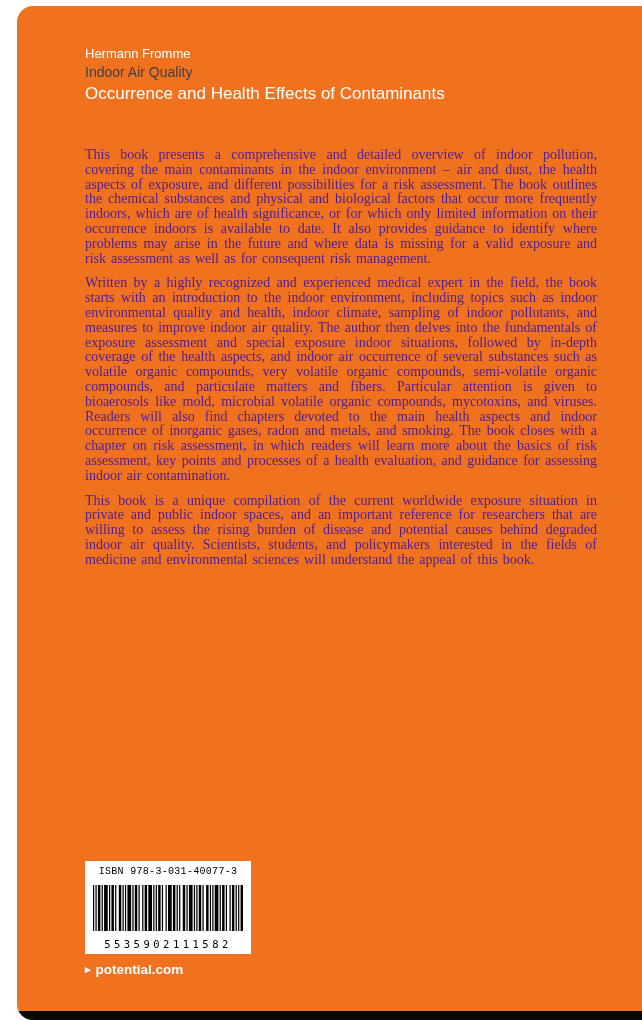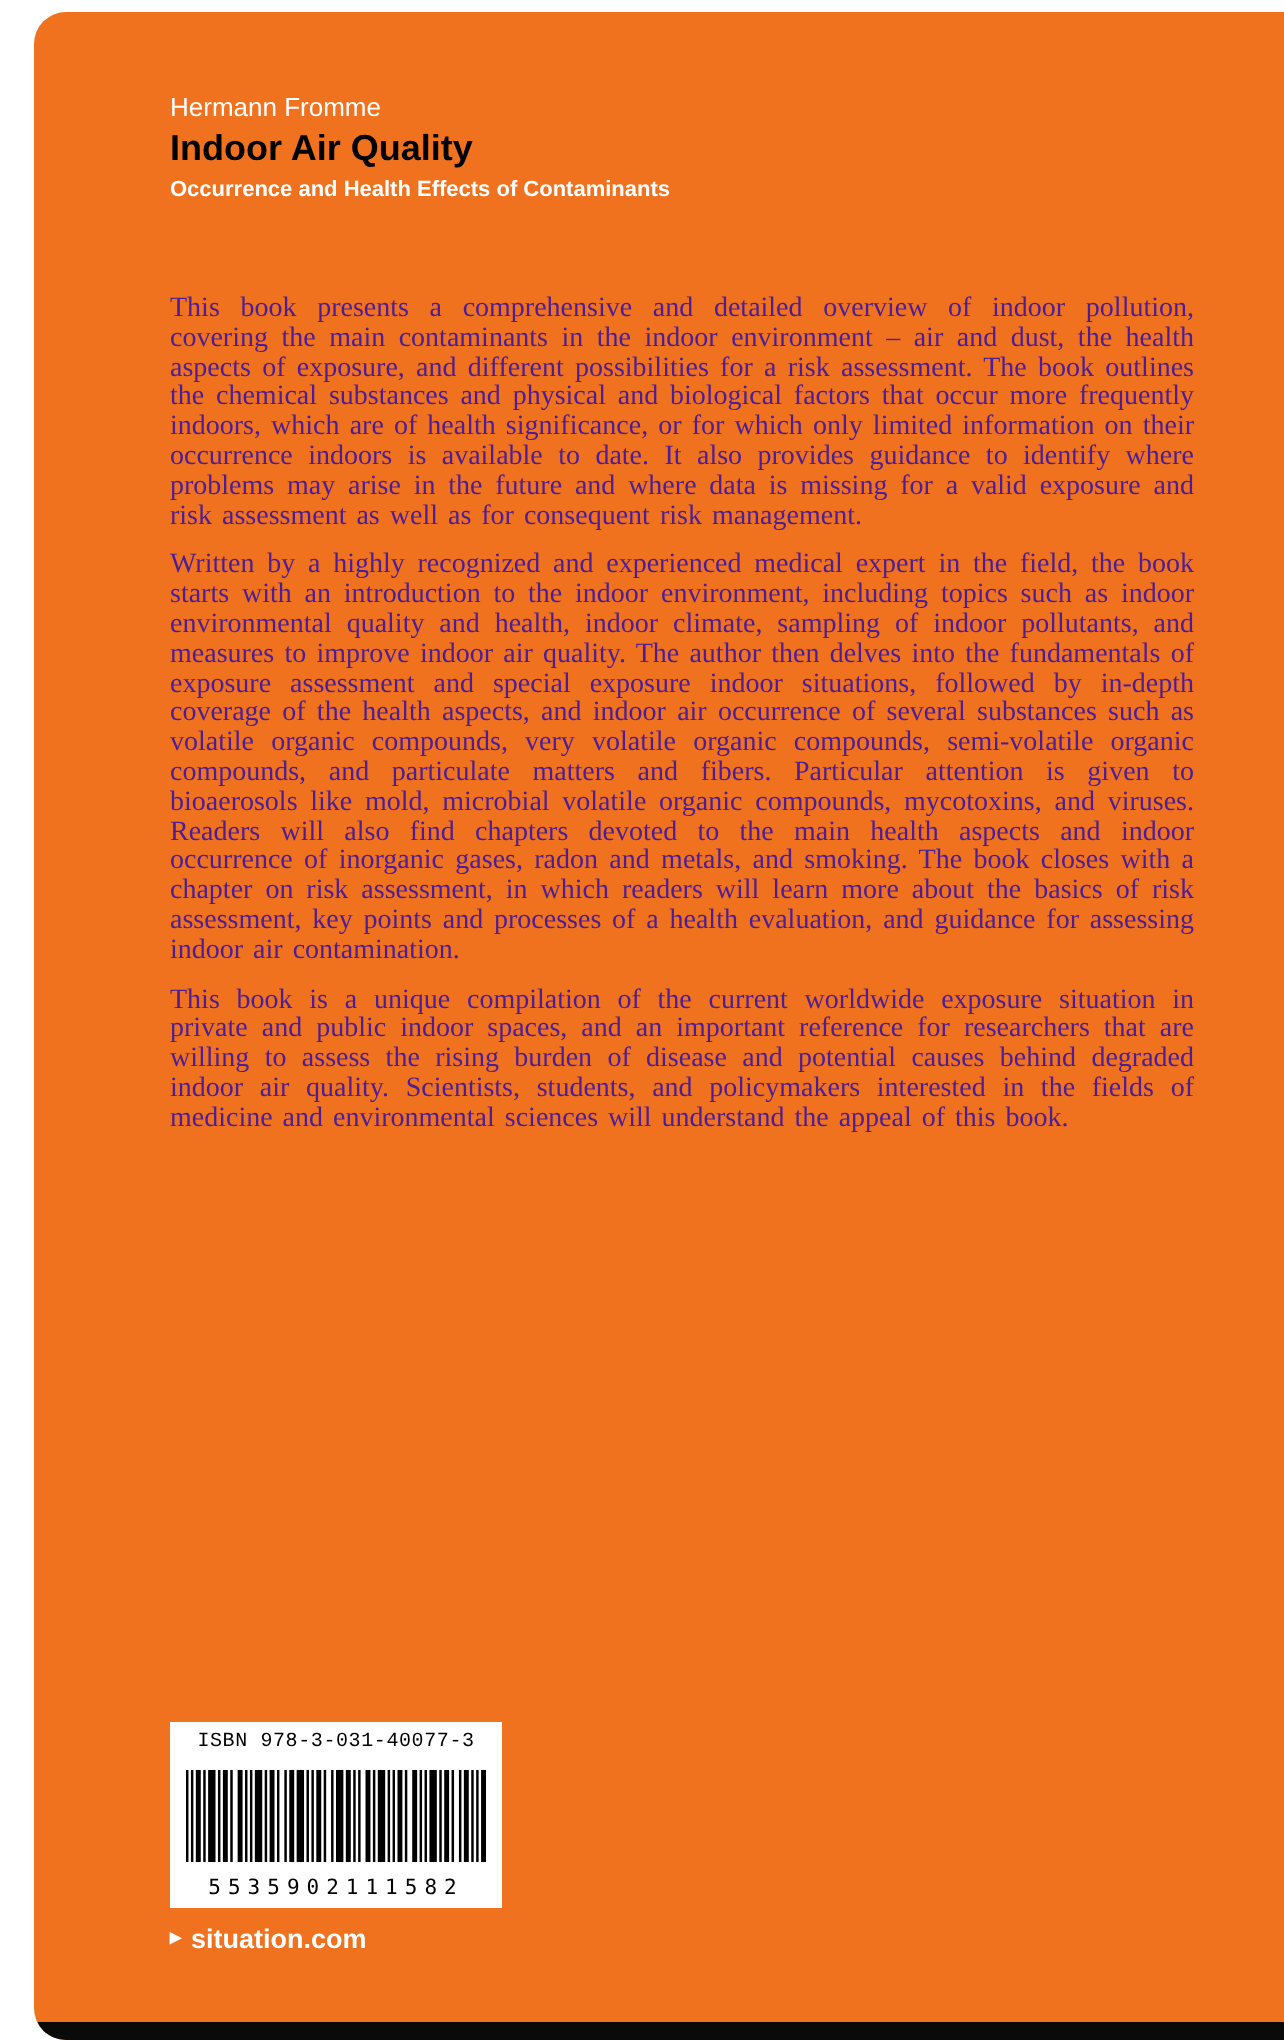--- a/index.html
+++ b/index.html
@@ -28,28 +28,28 @@
     left:68px; top:40px; width:512px;
     color:#ffffff;
   }
   .author {
     font-size:13px;
     font-weight:400;
     color:#ffffff;
     margin-bottom:3px;
   }
   .title {
-    font-size:18px;
-    font-weight:700;
-    color:#000000;
+    font-size:14px;
+    font-weight:400;
+    color:#404040;
     margin:2px 0 4px 0;
   }
   .subtitle {
-    font-size:11px;
-    font-weight:700;
+    font-size:17px;
+    font-weight:400;
     color:#ffffff;
   }
   .body-text {
     position:absolute;
     left:68px; top:142px; width:512px;
   }
   .body-text p {
     font-family:"Liberation Serif", serif;
     font-size:14px;
     line-height:14.8px;
@@ -178,18 +178,18 @@
             <rect x="116" y="0" width="1" height="44"></rect>
           <rect x="118" y="0" width="1" height="44"></rect>
             <rect x="120" y="0" width="2" height="44"></rect>
         </g>
       </svg>
       <div class="isbn-digits">5535902111582</div>
     </div>
 
     <div class="brand">
       <span class="arrow">▸</span>
-      <span>situation.com</span>
+      <span>potential.com</span>
     </div>
 
     <div class="bottom-bar"></div>
   </div>
 </div>
 
 </body></html>

